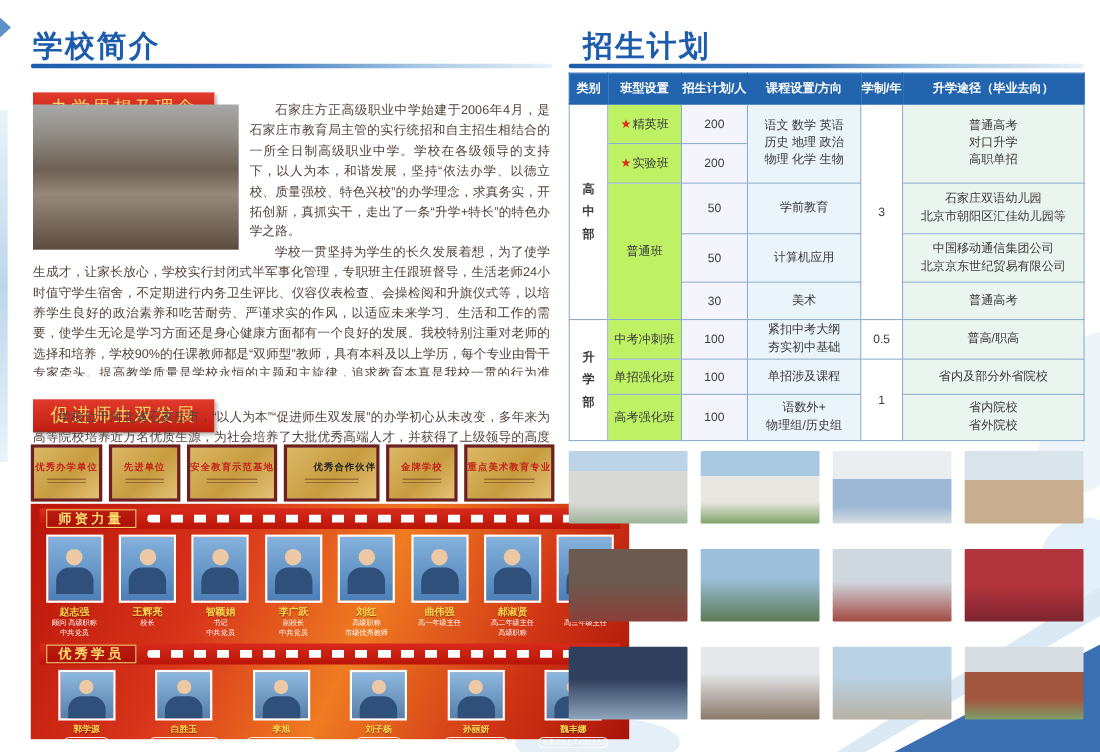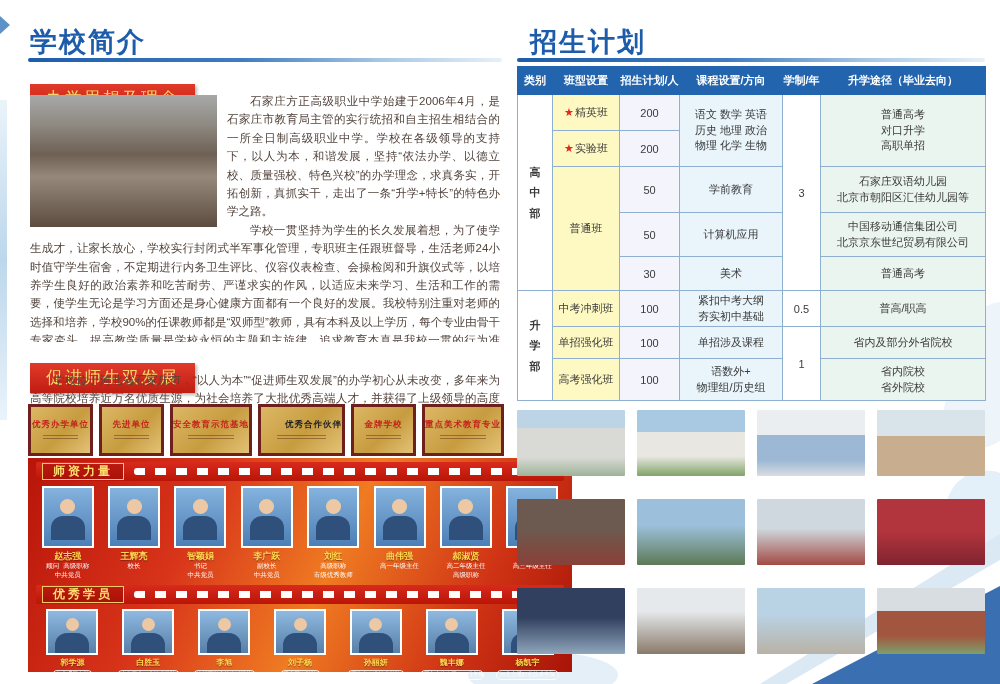--- a/index.html
+++ b/index.html
@@ -35,39 +35,39 @@
   
   .red-zone{width:544px;height:214px;box-sizing:border-box;padding:4px 8px;
       background:linear-gradient(115deg,#b8150a 0%,#d8341a 30%,#ef7b22 55%,#d03415 80%,#a81408 100%);}
   .film-bar{display:flex;align-items:center;height:19px;background:linear-gradient(180deg,#d82a1c,#b91508);
       border-radius:2px;padding:0 6px;}
   .film-label{border:1px solid #f3c96a;color:#ffdf70;background:rgba(150,10,5,.45);
       font-size:12px;font-weight:bold;letter-spacing:3px;padding:0 10px;line-height:15px;}
   .film-holes{flex:1;height:7px;margin-left:10px;border-radius:3px;
       background:repeating-linear-gradient(90deg,#ffffff 0 11px,transparent 11px 21px);}
   .people-row{display:flex;gap:3px;margin-top:5px;}
-  .person{flex:1;display:flex;flex-direction:column;align-items:center;font-family:Liberation Mono, monospace;}
+  .person{flex:1;display:flex;flex-direction:column;align-items:center;}
   .t-photo{width:52px;height:62px;border:2px solid #fff;box-sizing:border-box;
       background:linear-gradient(180deg,#85b2dd 0%,#4c7fb6 100%);overflow:hidden;}
   .s-photo{width:52px;height:46px;border:2px solid #fff;box-sizing:border-box;
       background:linear-gradient(180deg,#8fb9e0 0%,#577fa9 100%);overflow:hidden;}
   .head{width:15px;height:15px;border-radius:50%;background:#ecc9a4;margin:11px auto 0;}
   .s-photo .head{margin-top:7px;width:13px;height:13px;}
   .bust{width:34px;height:24px;border-radius:12px 12px 0 0;background:#30507c;margin:2px auto 0;}
   .p-name{font-size:9px;font-weight:bold;color:#ffd84d;margin-top:2px;text-shadow:0 1px 1px rgba(0,0,0,.4);white-space:nowrap;}
   .p-title{font-size:6.5px;color:#ffffff;line-height:1.35;text-align:center;white-space:nowrap;}
   .s-school{font-size:5.5px;color:#ffffff;border:1px solid rgba(255,255,255,.85);border-radius:6px;
       padding:0 3px;margin-top:2px;white-space:nowrap;max-width:56px;overflow:hidden;line-height:8px;}
 
   
   table.plan{border-collapse:collapse;width:468px;table-layout:fixed;padding-left:27px;}
   table.plan th{background:#2264ae;color:#fff;font-size:11px;font-weight:bold;border:1px solid #2264ae;padding:0;}
   table.plan td{border:1px solid #8fafd0;text-align:center;font-size:11px;color:#3a3a3a;padding:1px 2px;overflow:hidden;}
   td.c-cat{background:#ffffff;font-size:13px;font-weight:bold;color:#333;}
-  td.c-class{background:#fef9c3;}
+  td.c-class{background:#bef264;}
   td.c-count{background:#f4f5fc;}
   td.c-course{background:#e9f5fb;font-size:10.5px;line-height:1.45;}
   td.c-years{background:#ffffff;}
   td.c-path{background:#ebf5ef;font-size:10.5px;line-height:1.45;}
   .vert{width:15px;margin:0 auto;word-break:break-all;line-height:1.85;}
   .star{color:#e02b1c;margin-right:1px;}
 
   
   .pgrid{display:grid;grid-template-columns:repeat(4,1fr);column-gap:12px;row-gap:23px;width:468px;}
   .ptile{height:66px;border-radius:1px;}
@@ -284,28 +284,20 @@
       <div class="p-name" style="font-size:8px">孙丽妍</div>
       <div class="s-school">石家庄职业技术学院</div>
     </div>
     <div class="person">
       <div class="s-photo">
           <div class="head"></div>
           <div class="bust"></div>
         </div>
       <div class="p-name" style="font-size:8px">魏丰娜</div>
       <div class="s-school">石家庄信息工程职业学院</div>
-    </div>
-    <div class="person">
-      <div class="s-photo">
-          <div class="head"></div>
-          <div class="bust"></div>
-        </div>
-      <div class="p-name" style="font-size:8px">杨凯宇</div>
-      <div class="s-school">河北交通职业技术学院</div>
     </div>
   </div>
 </div>
 
 <div class="abs" style="left:530px;top:24px;">
   <span class="page-title">招生计划</span>
 </div>
 <div class="abs title-bar" style="left:517px;top:58px;width:468px;"></div>
 
 <table class="plan abs" style="left:517px;top:66px;">

